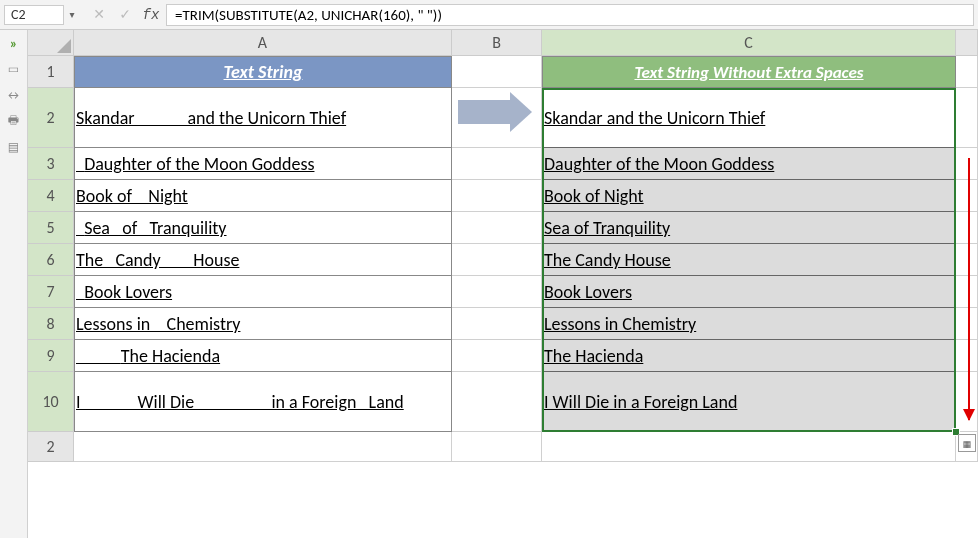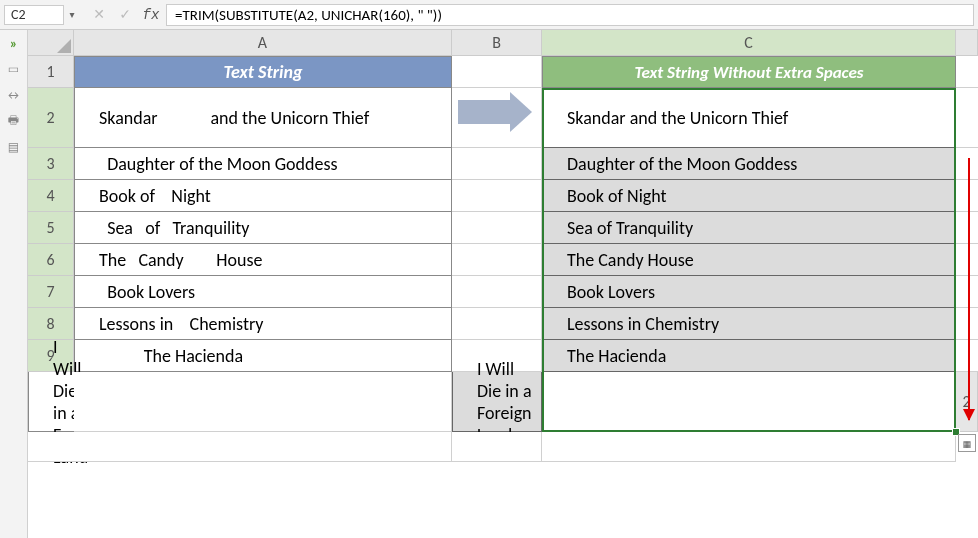--- a/index.html
+++ b/index.html
@@ -22,21 +22,21 @@
   
   .grid-area { flex: 1; position: relative; }
   .grid { display: grid; }
   .colhead { background: #e6e6e6; border-right: 1px solid #ccc; border-bottom: 1px solid #ccc; text-align: center; font-size: 16px; color: #555; height: 26px; line-height: 26px; }
   .colhead.sel { background: #d3e5c8; }
   .rowhead { background: #e6e6e6; border-right: 1px solid #ccc; border-bottom: 1px solid #ccc; text-align: center; font-size: 16px; color: #555; display:flex; align-items:center; justify-content:center; }
   .rowhead.sel { background: #d3e5c8; }
   .corner { background: #e6e6e6; border-right: 1px solid #ccc; border-bottom: 1px solid #ccc; position:relative; }
   .corner::after { content:""; position:absolute; right:2px; bottom:2px; border-left:14px solid transparent; border-bottom:14px solid #b0b0b0; }
   
-  .cell { border-right: 1px solid #d0d0d0; border-bottom: 1px solid #d0d0d0; padding: 2px 24px; background: #fff; font-size: 18px; color: #000; display:flex; align-items:center; }
+  .cell { border-right: 1px solid #d0d0d0; border-bottom: 1px solid #d0d0d0; padding: 2px 1px; background: #fff; font-size: 18px; color: #000; display:flex; align-items:center;text-decoration:underline; }
   .cell.data-a { border: 1px solid #888; border-top:none; white-space: pre-wrap; }
   .cell.hdr-a { background: #7b96c4; color: #fff; font-weight: bold; font-style: italic; justify-content:center; border: 1px solid #888; }
   .cell.hdr-c { background: #8fbe7e; color: #fff; font-weight: bold; font-style: italic; justify-content:center; border: 1px solid #888; font-size:17px;}
   .cell.data-c { border: 1px solid #666; border-top:none; background:#dcdcdc; }
   .cell.data-c.active { background:#fff; }
   .cell.empty { background:#fff; }
   
   .selection { position:absolute; border:2px solid #2e7d32; pointer-events:none; }
   .fill-handle { position:absolute; width:8px; height:8px; background:#2e7d32; border:1px solid #fff; cursor:crosshair; }
   
@@ -128,20 +128,21 @@
       <div class="cell empty"></div>
       <div class="cell data-c">Lessons in Chemistry</div>
       <div class="cell empty"></div>
 
       <div class="rowhead sel">9</div>
       <div class="cell data-a">           The Hacienda</div>
       <div class="cell empty"></div>
       <div class="cell data-c">The Hacienda</div>
       <div class="cell empty"></div>
 
+      <div class="rowhead sel">10</div>
       <div class="cell data-a">I              Will Die                   in a Foreign   Land</div>
       <div class="cell empty"></div>
       <div class="cell data-c">I Will Die in a Foreign Land</div>
       <div class="cell empty"></div>
 
       <div class="rowhead">2</div>
       <div class="cell empty"></div>
       <div class="cell empty"></div>
       <div class="cell empty"></div>
       <div class="cell empty"></div>

